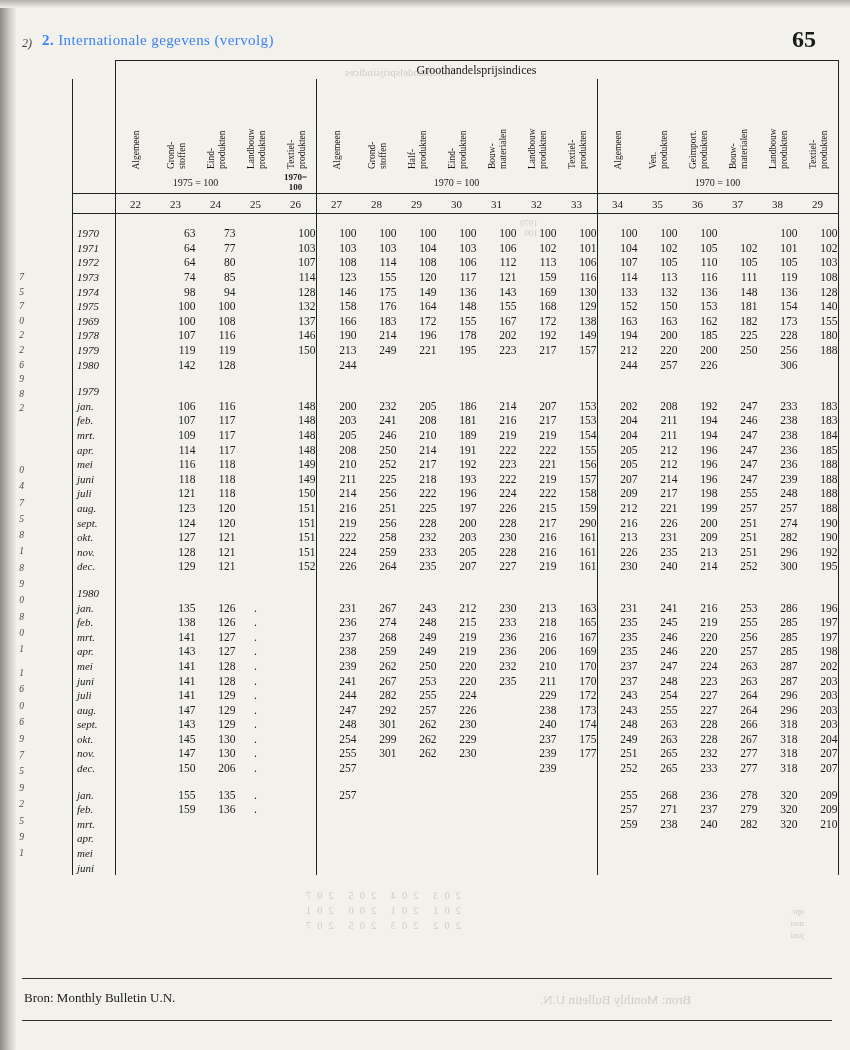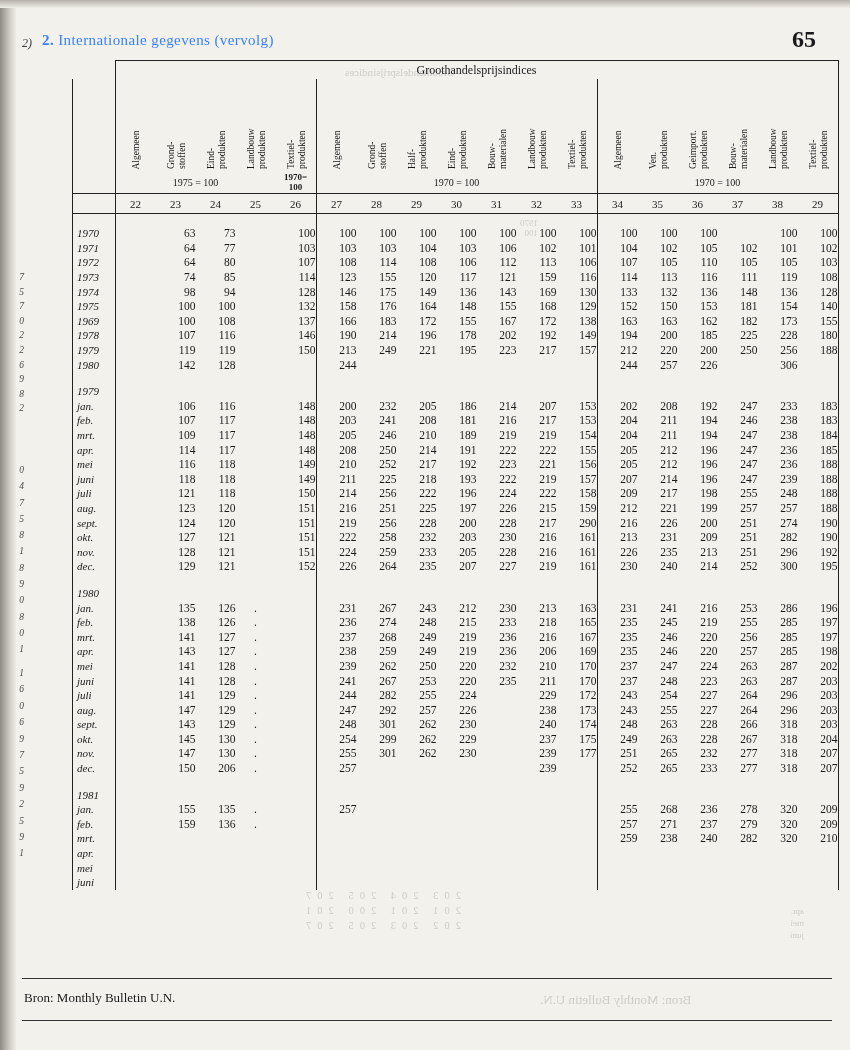--- a/index.html
+++ b/index.html
@@ -1291,41 +1291,20 @@
         <td class=""></td>
         <td class="br"></td>
         <td class=""></td>
         <td class=""></td>
         <td class=""></td>
         <td class=""></td>
         <td class=""></td>
         <td class="br"></td>
       </tr>
       <tr class="data-row">
-        <td class="lbl bl">1981</td>
-        <td class="bl"></td>
-        <td class=""></td>
-        <td class=""></td>
-        <td class=""></td>
-        <td class="br"></td>
-        <td class=""></td>
-        <td class=""></td>
-        <td class=""></td>
-        <td class=""></td>
-        <td class=""></td>
-        <td class=""></td>
-        <td class="br"></td>
-        <td class=""></td>
-        <td class=""></td>
-        <td class=""></td>
-        <td class=""></td>
-        <td class=""></td>
-        <td class="br"></td>
-      </tr>
-      <tr class="data-row">
         <td class="lbl bl">jan.</td>
         <td class="bl bold"></td>
         <td class="bold">155</td>
         <td class="bold">135</td>
         <td class="dot bold">.</td>
         <td class="br bold"></td>
         <td class="bold">257</td>
         <td class="bold"></td>
         <td class="bold"></td>
         <td class="bold"></td>

